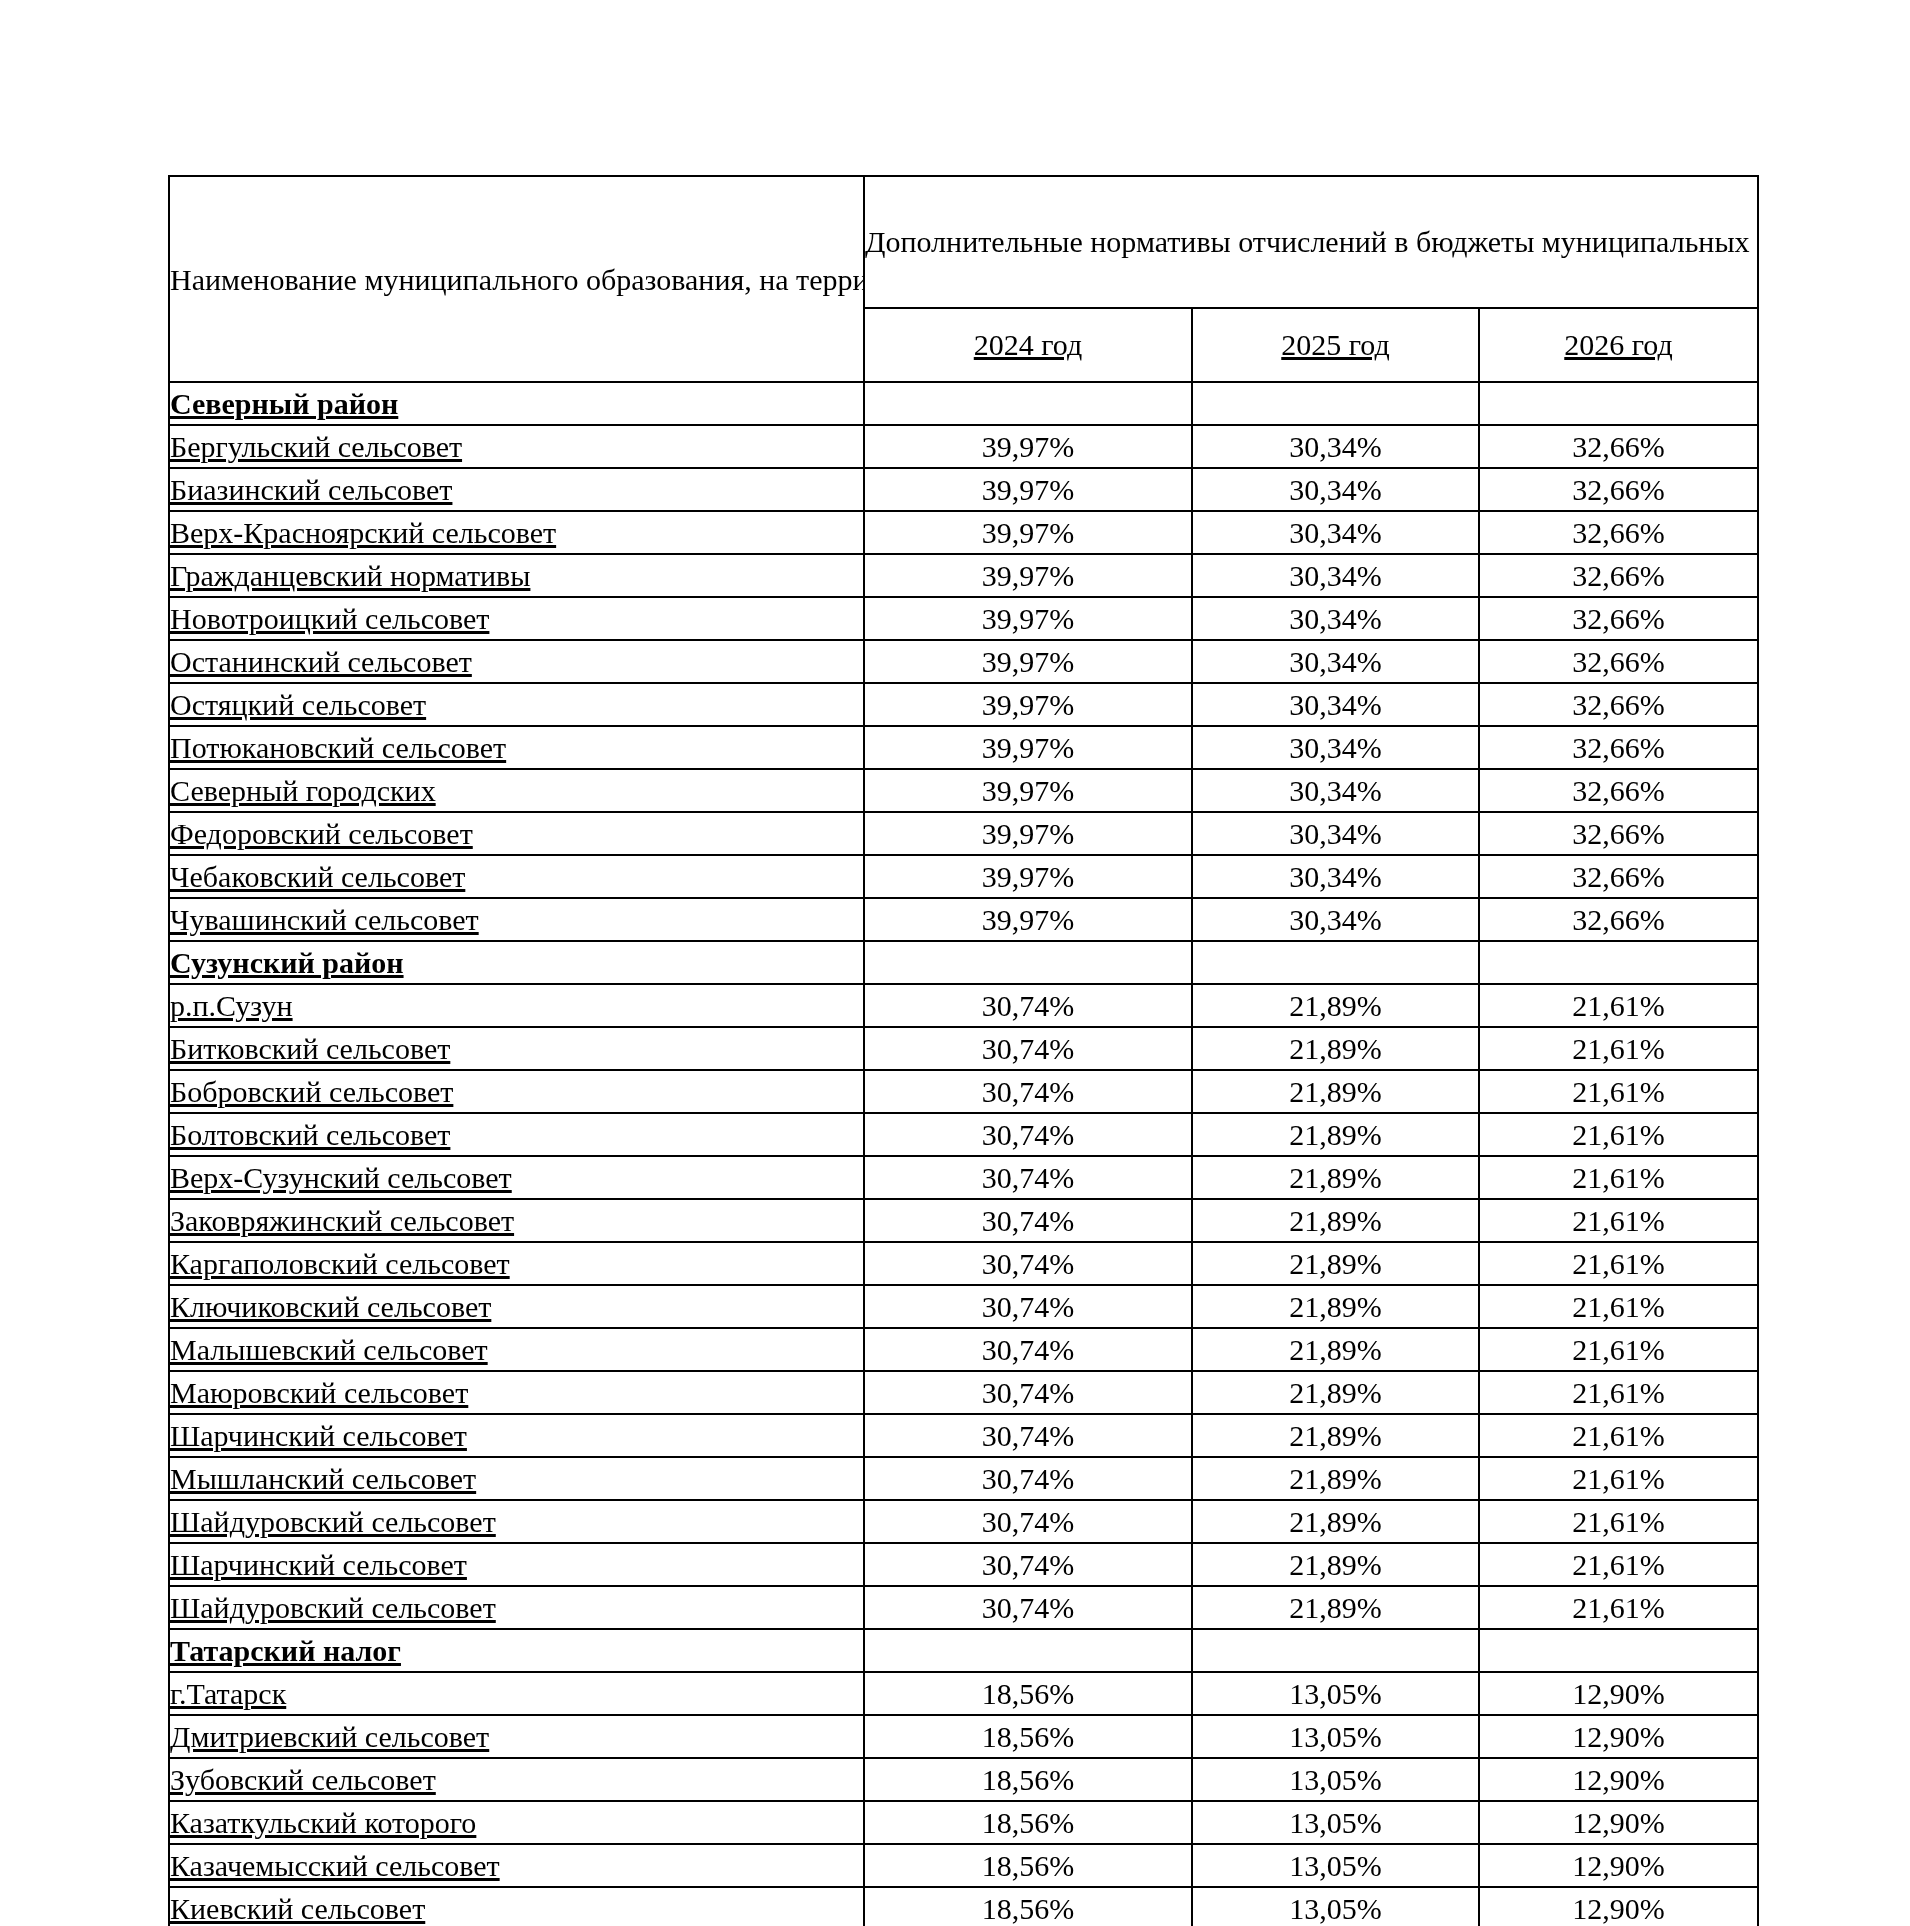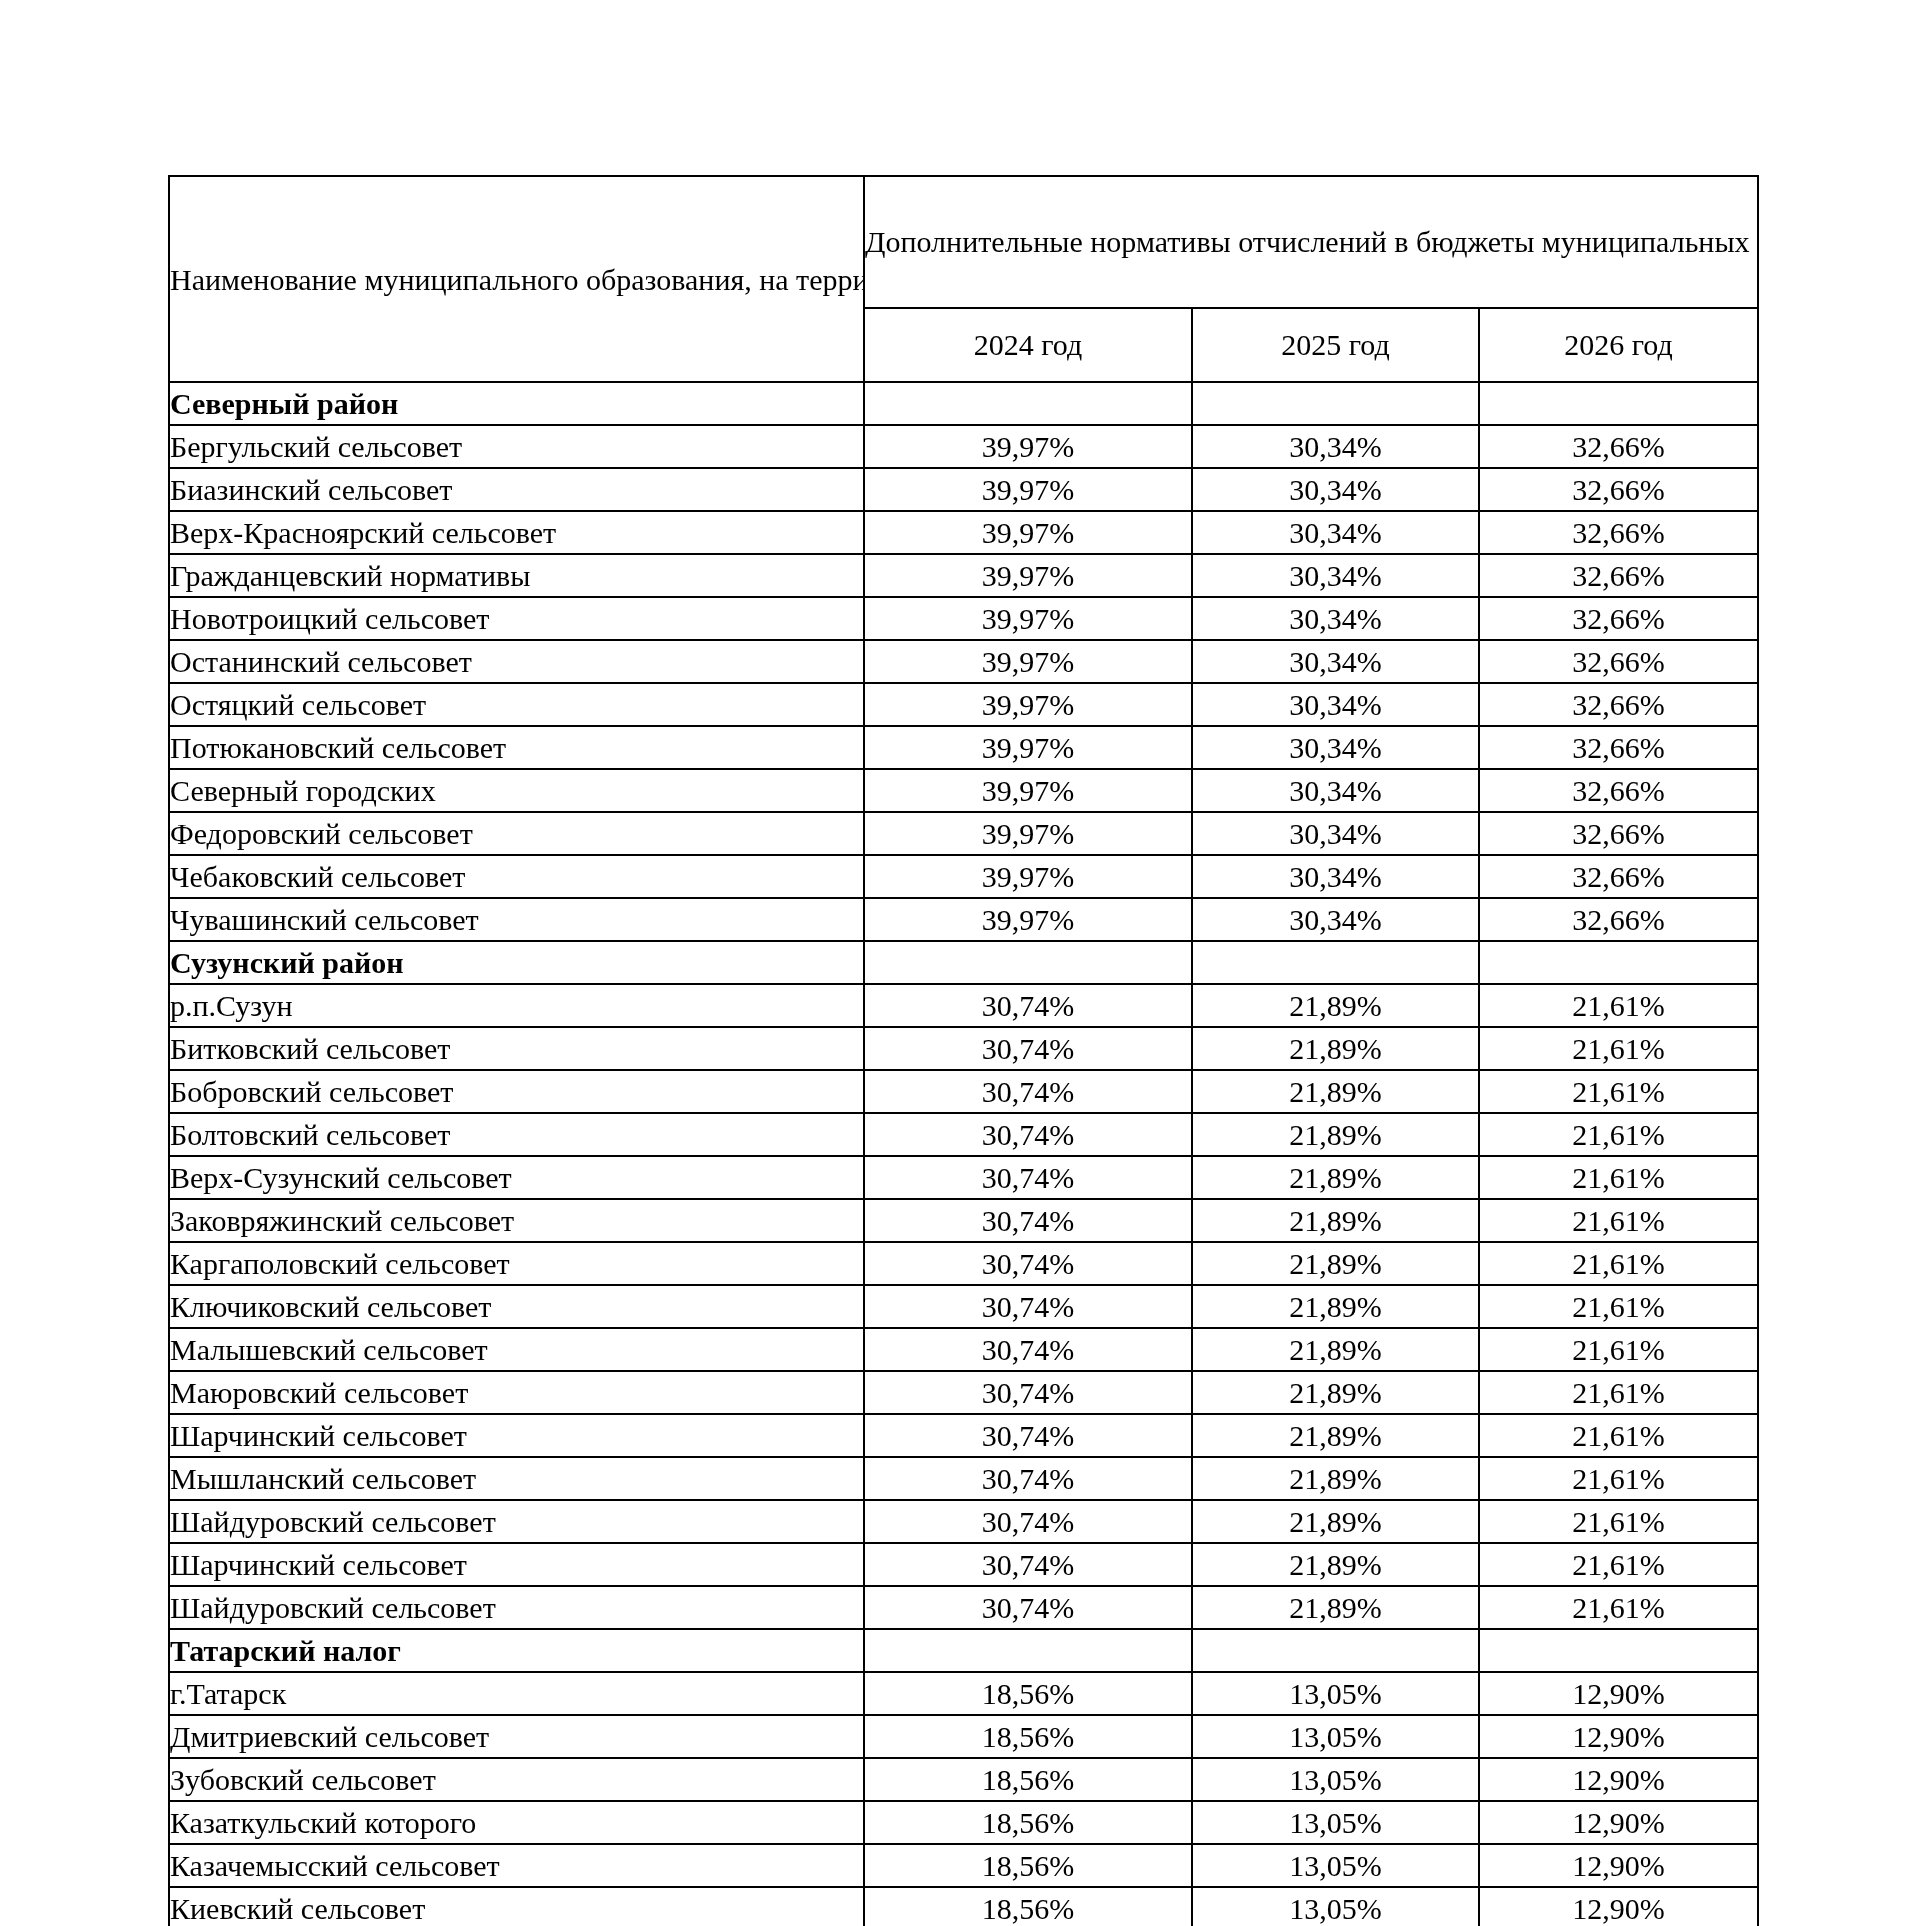--- a/index.html
+++ b/index.html
@@ -19,23 +19,23 @@
   col.c2 { width: 287px; }
   col.c3 { width: 279px; }
   th.hname {
     height: 204px; font-size: 30px; line-height: 45px; text-align: center;
     white-space: normal; padding: 0 7.7px; vertical-align: middle;
   }
   th.hgroup {
     height: 129px; font-size: 30px; line-height: 45px; text-align: center;
     white-space: normal; padding: 0 15.4px; vertical-align: middle;
   }
-  th.hyear { height: 72px; font-size: 30px; text-align: center; vertical-align: middle; }
+  th.hyear { height: 72px; font-size: 30px; text-align: center; vertical-align: middle; text-decoration: underline; }
   tr.row td { height: 41px; font-size: 30px; line-height: 41px; }
-  td.name { text-align: left; padding-left: 5.4px; }
+  td.name { text-align: left; padding-left: 5.4px; text-decoration: underline; }
   td.val { text-align: center; }
   tr.district td.name { font-weight: bold; }
 </style>
 </head>
 <body>
 
 <div class="page">
   <table class="norm">
     <colgroup>
       <col class="c0">

